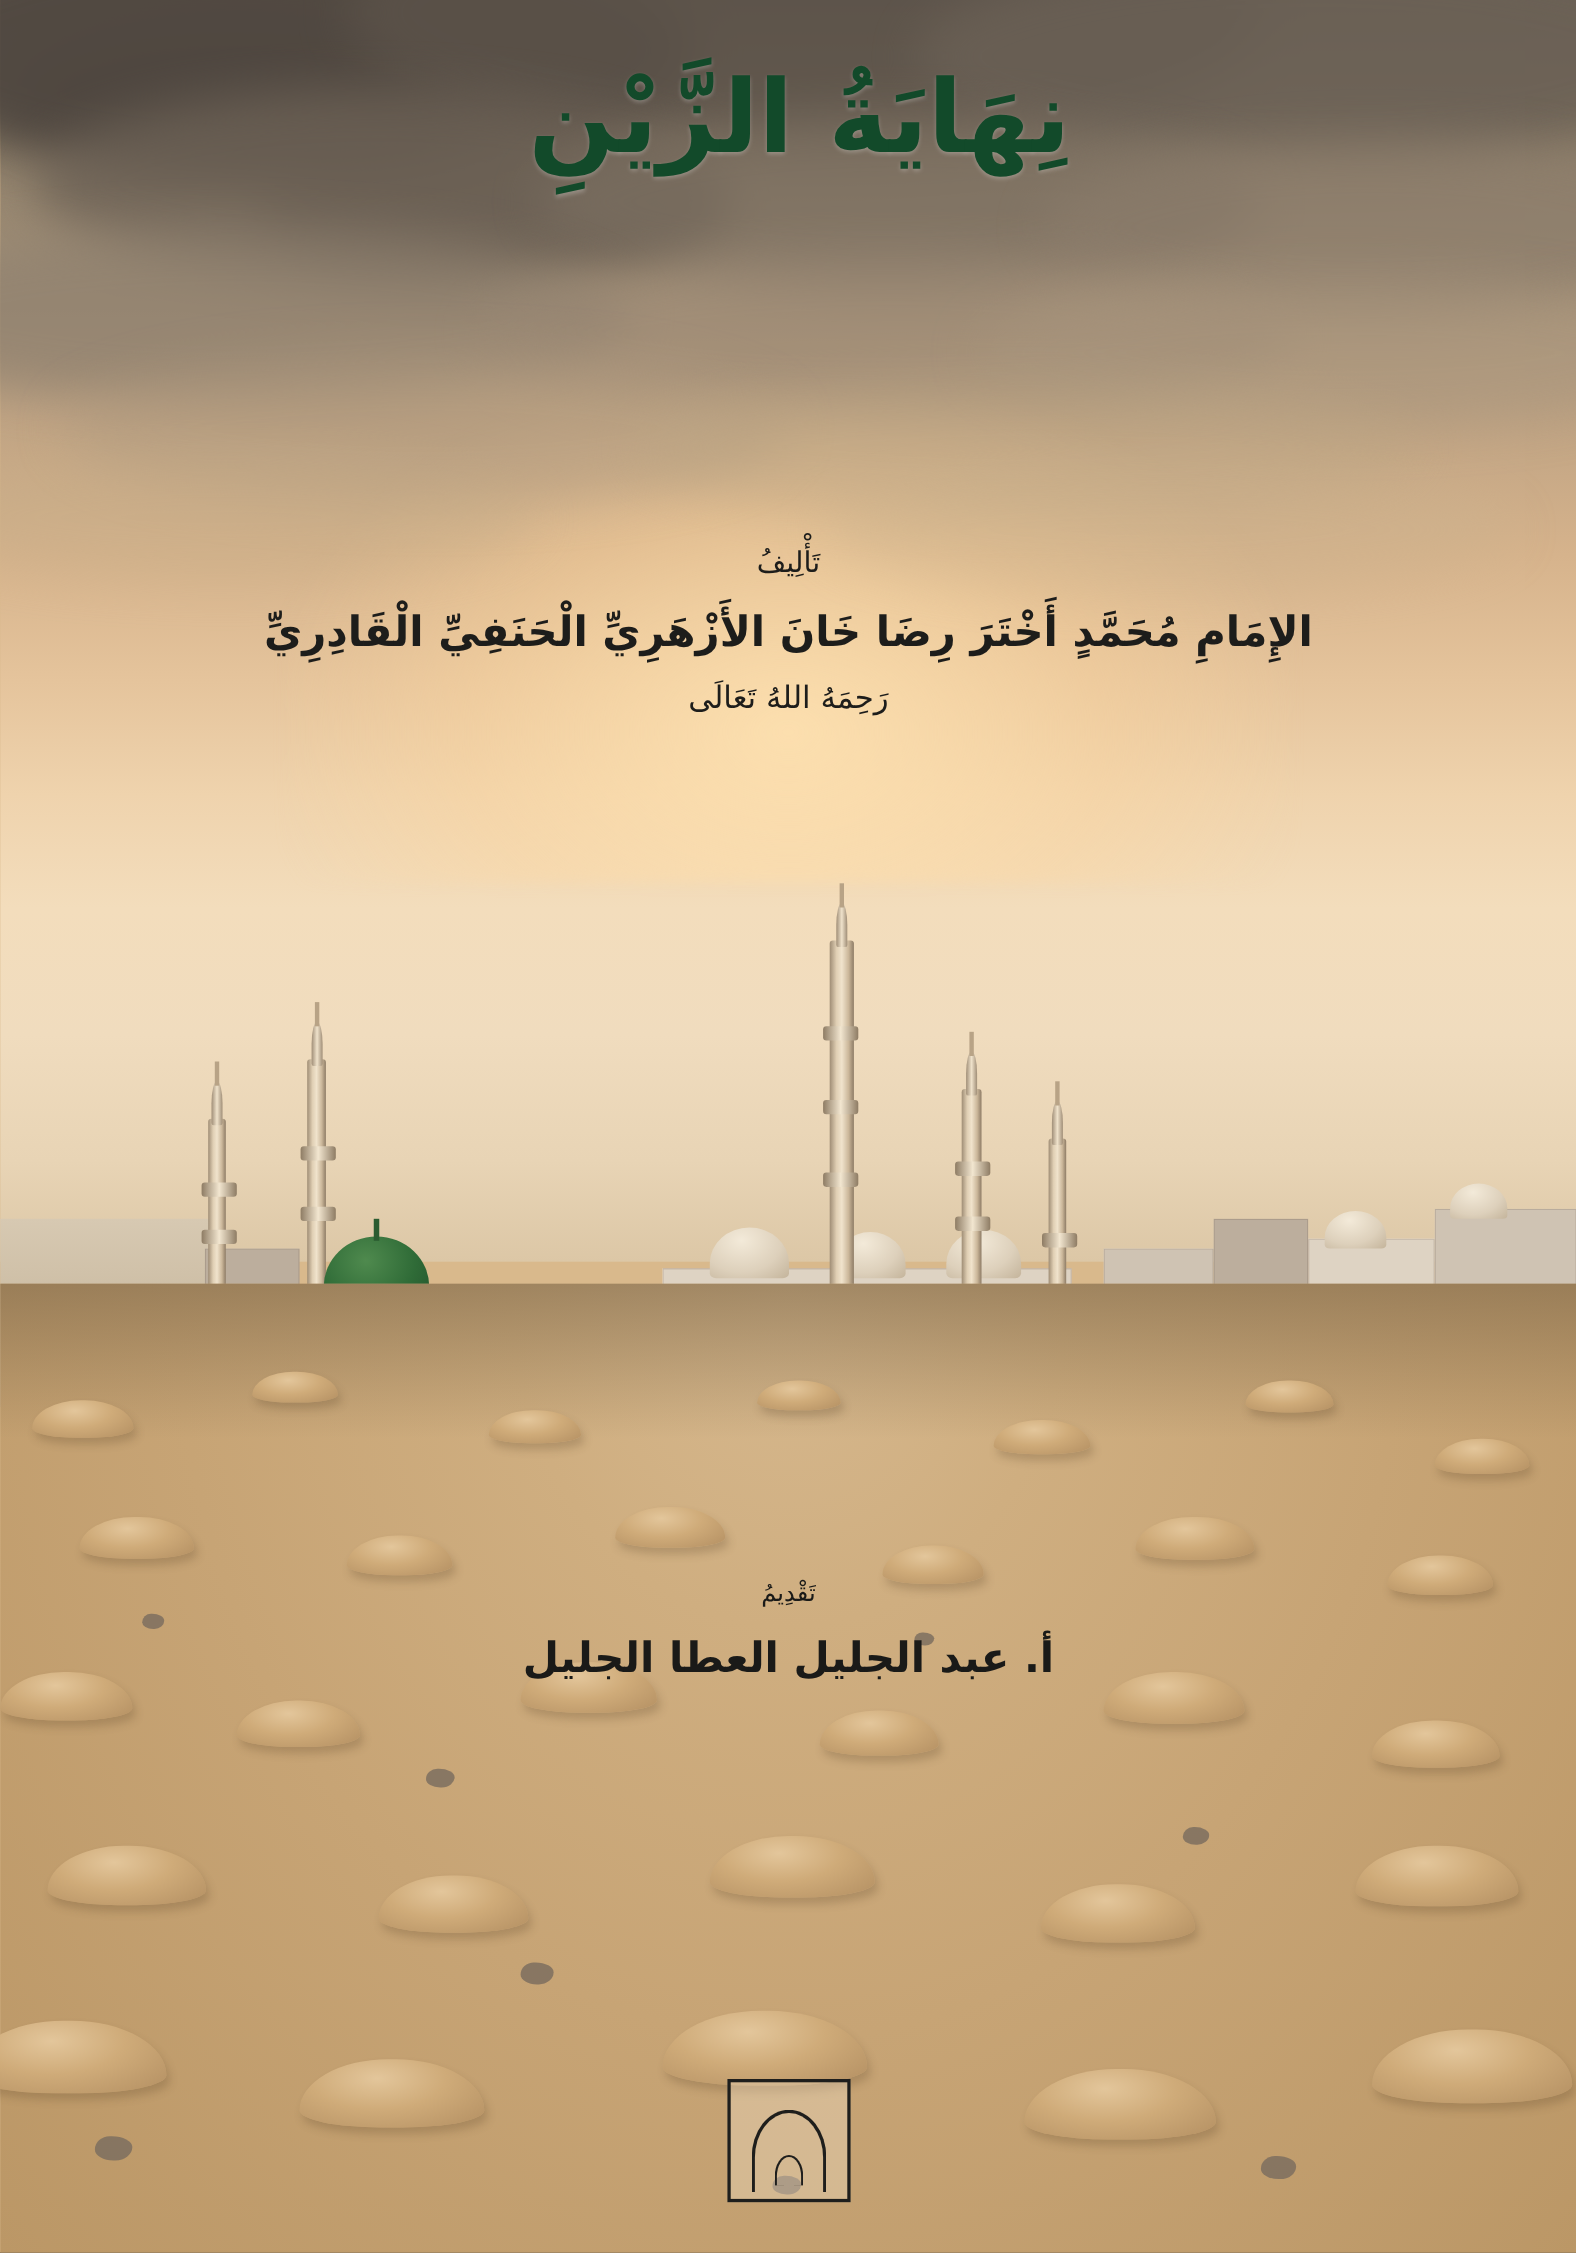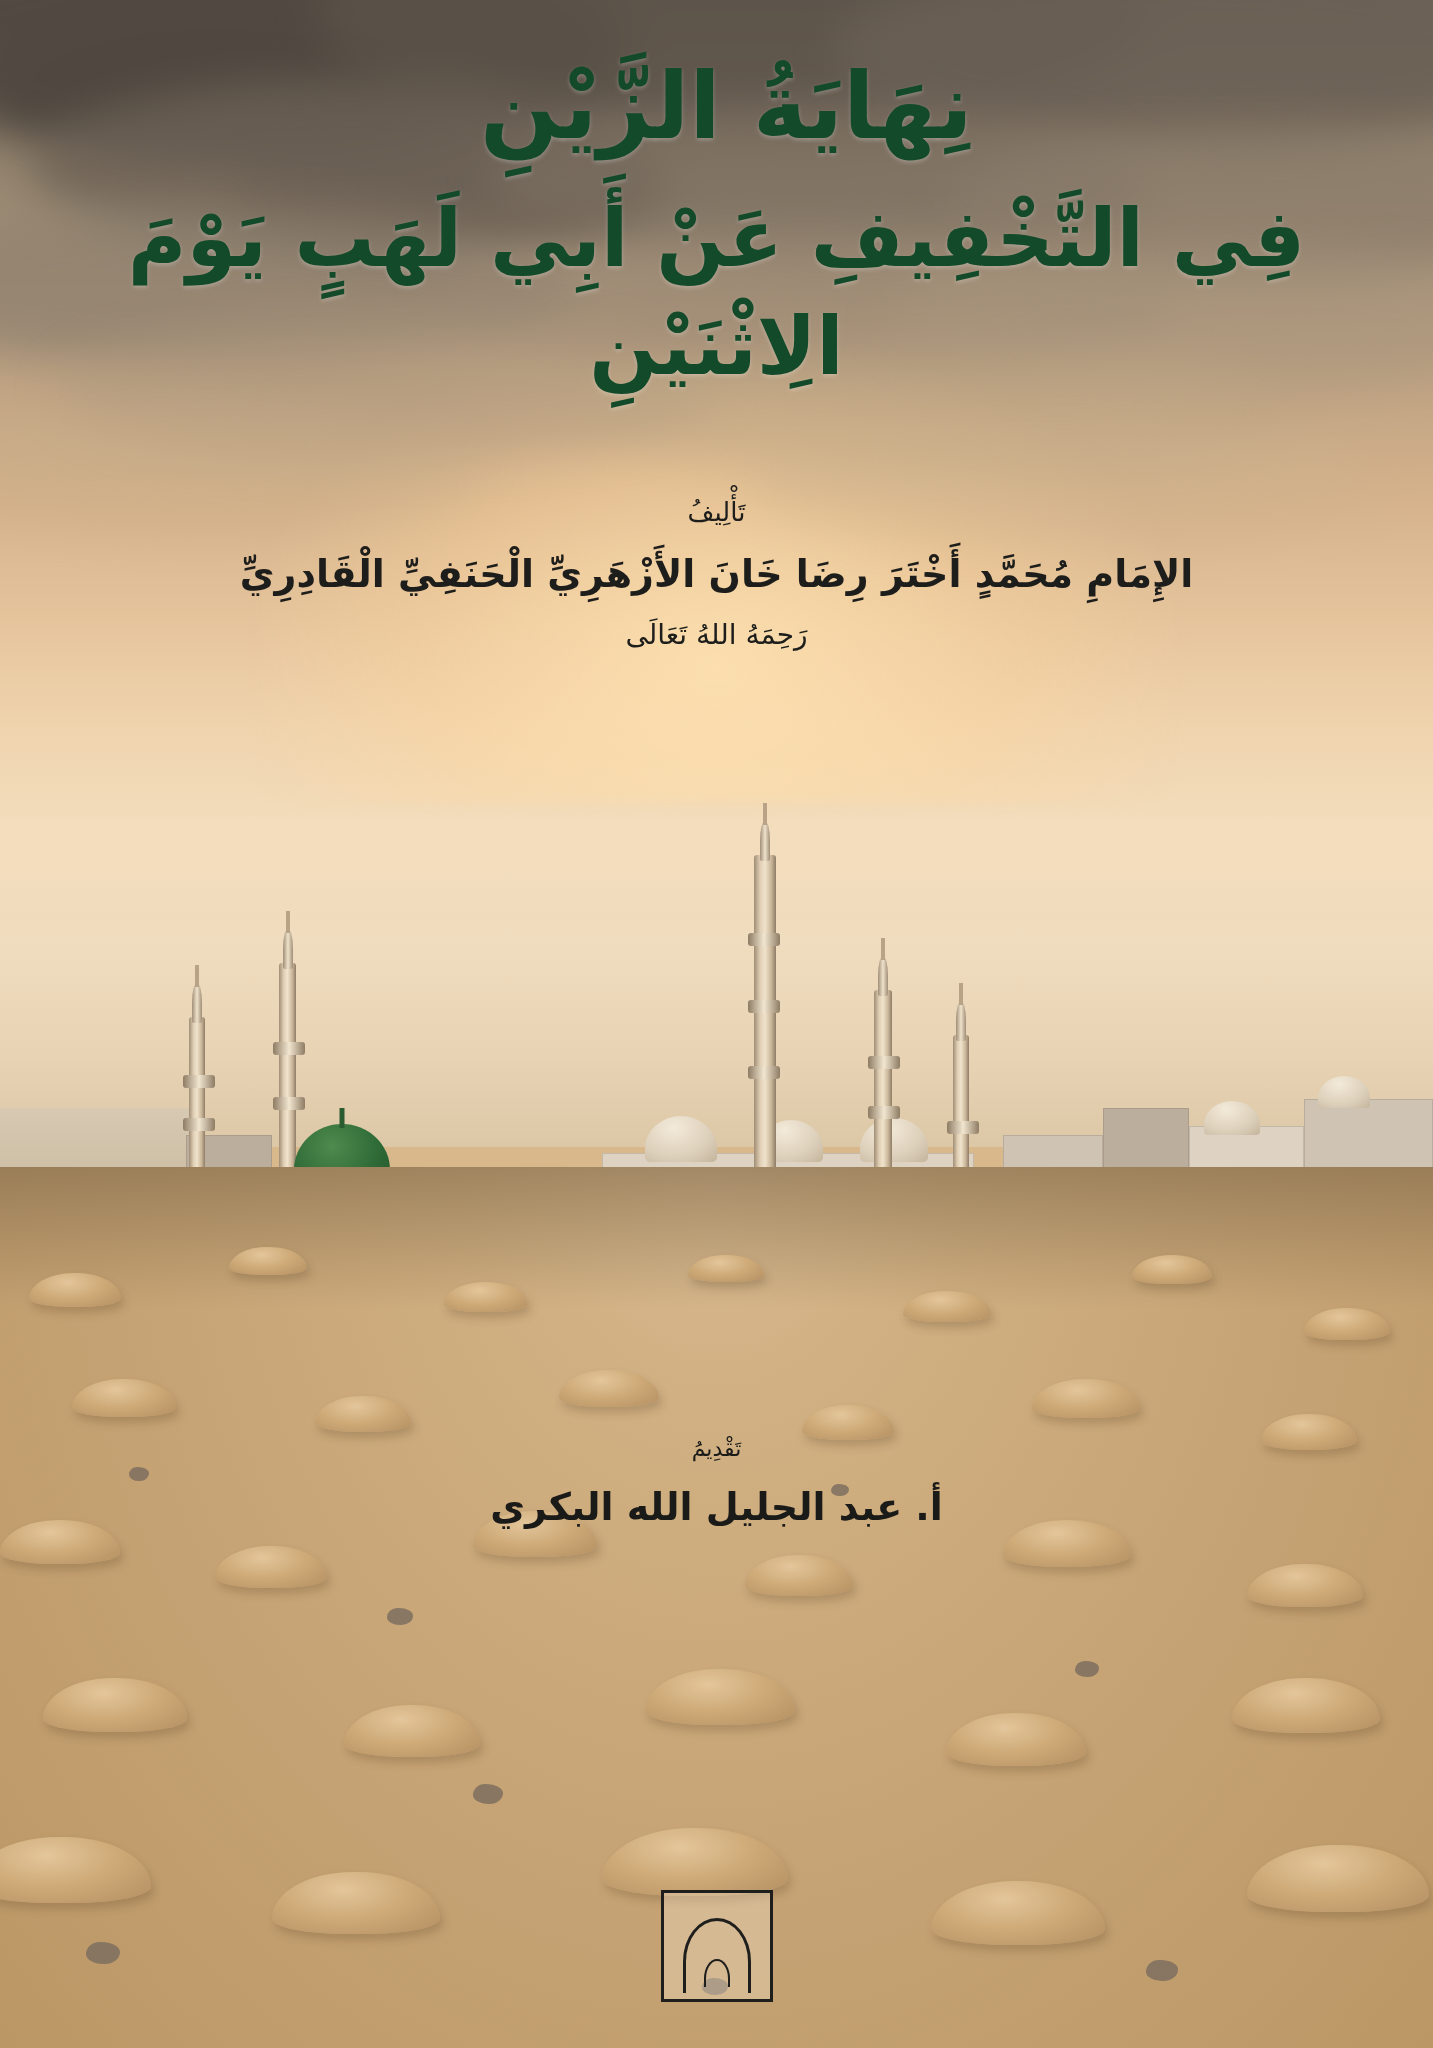--- a/index.html
+++ b/index.html
@@ -437,32 +437,31 @@
       <div class="stone" style="left:75%; top:56%; width:24px; height:16px;"></div>
       <div class="stone" style="left:33%; top:70%; width:30px; height:20px;"></div>
       <div class="stone" style="left:6%;  top:88%; width:34px; height:22px;"></div>
       <div class="stone" style="left:80%; top:90%; width:32px; height:21px;"></div>
       <div class="stone" style="left:49%; top:92%; width:26px; height:17px;"></div>
     </div>
   </div>
 
   <div class="title-block">
     <div class="title-line1">نِهَايَةُ الزَّيْنِ</div>
-    <div class="title-line2">فِي التَّخْفِيفِ عَنْ أَبِي لَهَبٍ يَوْمَ الِاثْنَيْنِ</div>
   </div>
 
   <div class="author-block">
     <div class="author-label">تَأْلِيفُ</div>
     <div class="author-name">الإِمَامِ مُحَمَّدٍ أَخْتَرَ رِضَا خَانَ الأَزْهَرِيِّ الْحَنَفِيِّ الْقَادِرِيِّ</div>
     <div class="author-dua">رَحِمَهُ اللهُ تَعَالَى</div>
   </div>
 
   <div class="presenter-block">
     <div class="presenter-label">تَقْدِيمُ</div>
-    <div class="presenter-name">أ. عبد الجليل الله البكري</div>
+    <div class="presenter-name">أ. عبد الجليل العطا الجليل</div>
   </div>
 
   <div class="publisher">
     <div class="logo-mark">
       <div class="logo-dome"></div>
     </div>
   </div>
 
 </div>
 

